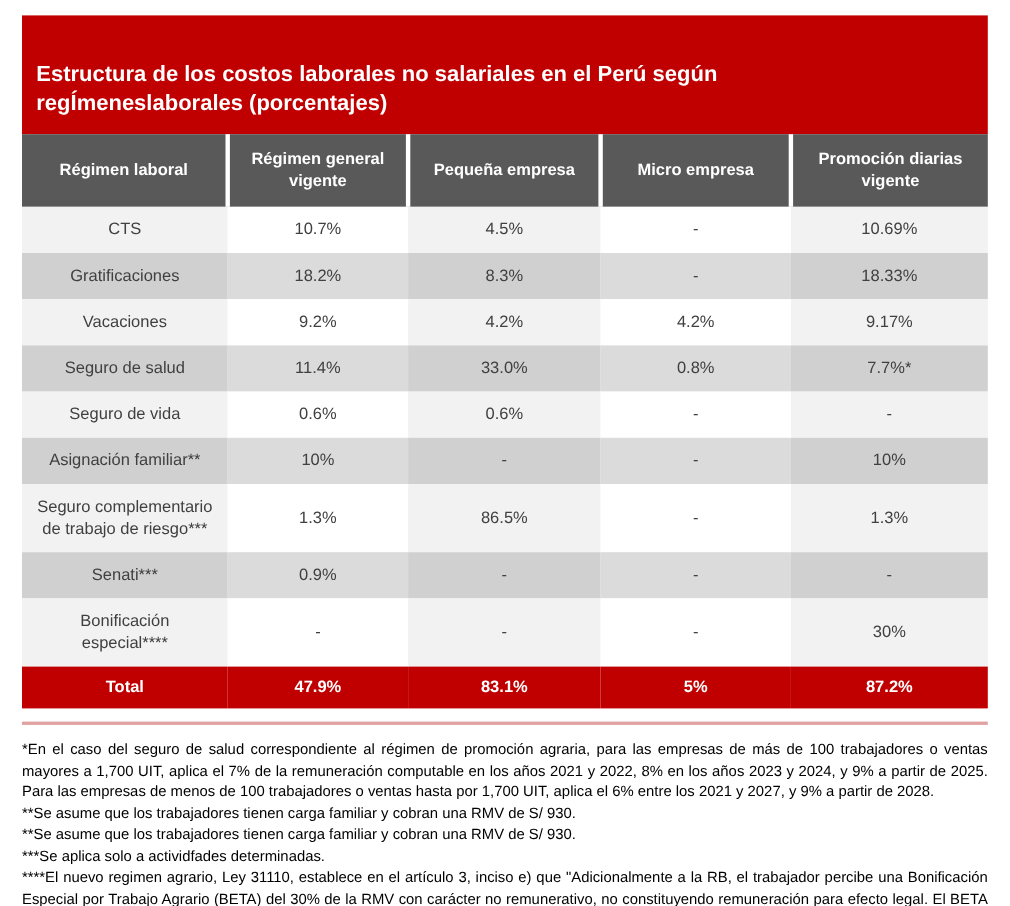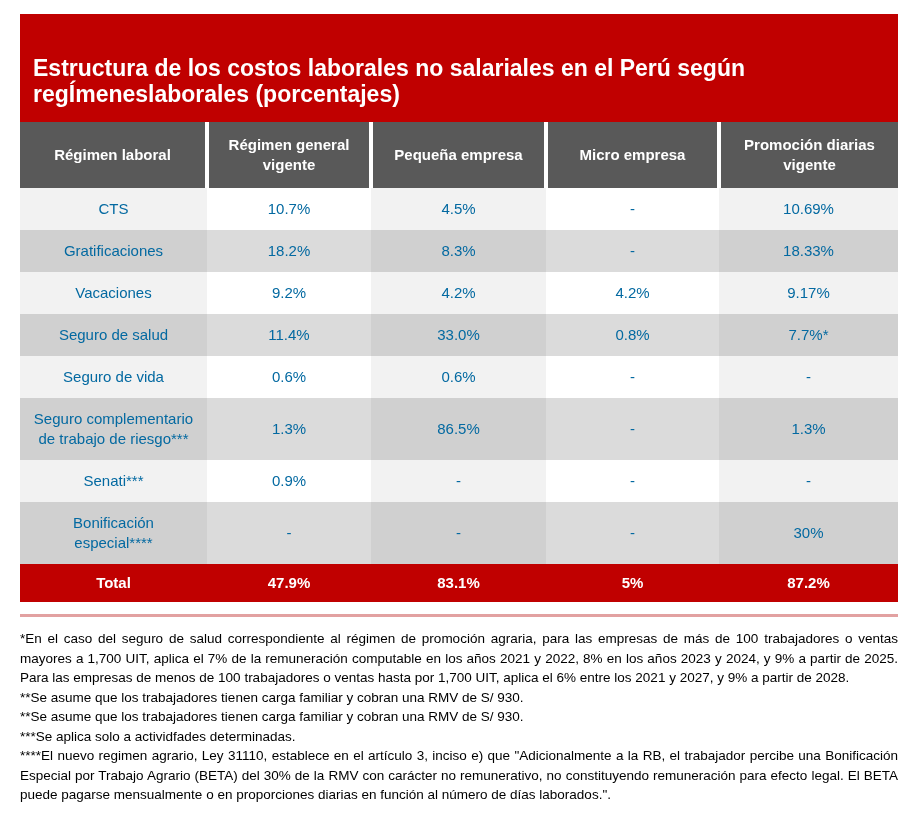--- a/index.html
+++ b/index.html
@@ -12,21 +12,21 @@
     font-family: "Liberation Sans", sans-serif;
     color: var(--text, #000);
   }
   .content {
     width: 878px;
     margin: 14px 20px 0 20px;
   }
   .banner {
     background: var(--accent, #c00000);
     color: #ffffff;
-    font-size: 23px;
+    font-size: 20px;
     font-weight: bold;
     line-height: 26px;
     padding: 15px 13px;
     white-space: pre-line;
     box-sizing: border-box;
   }
   table.cost-table {
     width: 878px;
     border-collapse: collapse;
     table-layout: fixed;
@@ -43,21 +43,21 @@
     border-left: 4px solid #ffffff;
     box-sizing: border-box;
   }
   table.cost-table th:first-child { border-left: none; }
   table.cost-table td {
     font-size: 15px;
     line-height: 20px;
     padding: 11px 6px;
     text-align: center;
     white-space: pre-line;
-    color: #0369a1;
+    color: #404040;
   }
   tbody tr:nth-child(odd)  td:nth-child(odd)  { background: var(--row-light-a, #f2f2f2); }
   tbody tr:nth-child(odd)  td:nth-child(even) { background: var(--row-light-b, #ffffff); }
   tbody tr:nth-child(even) td:nth-child(odd)  { background: var(--row-dark-a, #d0d0d0); }
   tbody tr:nth-child(even) td:nth-child(even) { background: var(--row-dark-b, #dbdbdb); }
   tfoot td {
     background: var(--accent, #c00000) !important;
     color: #ffffff !important;
     font-weight: bold;
     padding: 9px 6px !important;
@@ -134,20 +134,27 @@
           <td>7.7%*</td>
         </tr>
         <tr>
           <td>Seguro de vida</td>
           <td>0.6%</td>
           <td>0.6%</td>
           <td>-</td>
           <td>-</td>
         </tr>
         <tr>
+          <td>Asignación familiar**</td>
+          <td>10%</td>
+          <td>-</td>
+          <td>-</td>
+          <td>10%</td>
+        </tr>
+        <tr>
           <td>Seguro complementario
 de trabajo de riesgo***</td>
           <td>1.3%</td>
           <td>86.5%</td>
           <td>-</td>
           <td>1.3%</td>
         </tr>
         <tr>
           <td>Senati***</td>
           <td>0.9%</td>

